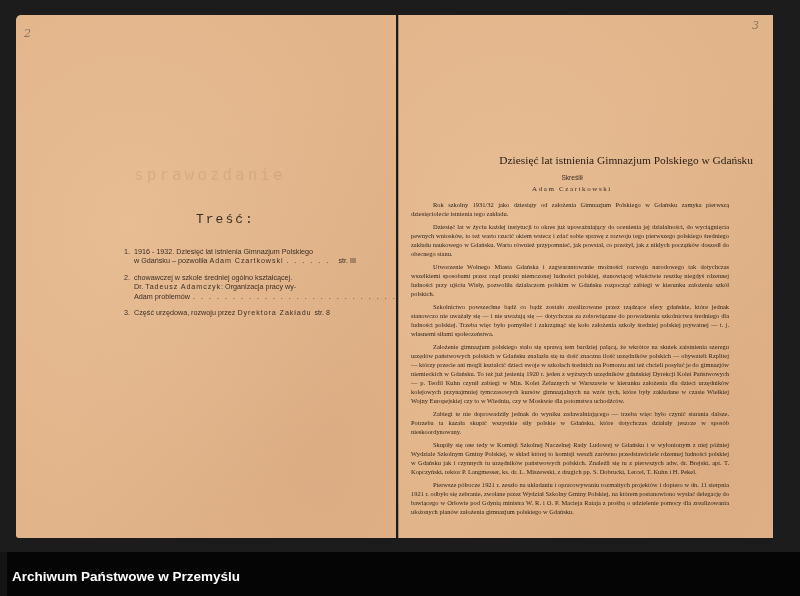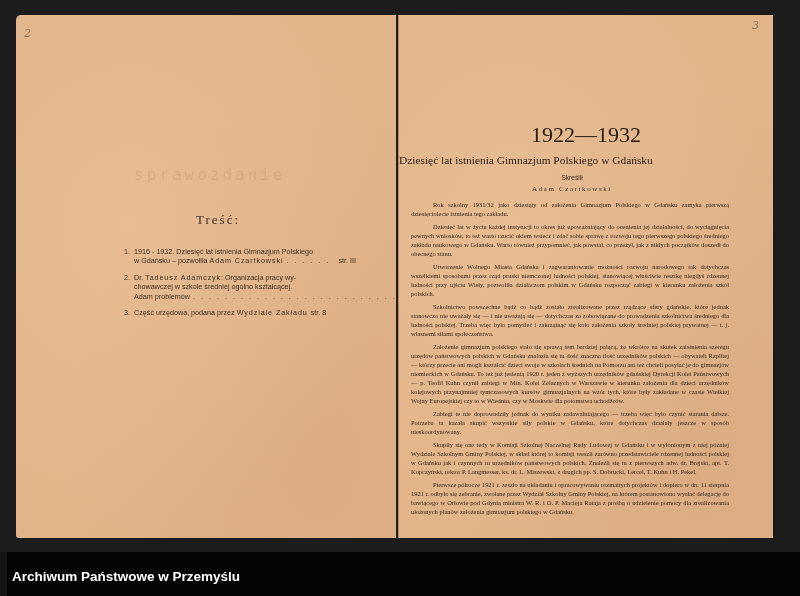--- a/index.html
+++ b/index.html
@@ -18,32 +18,32 @@
     }
     .page-left { left: 16px; top: 15px; width: 380px; height: 523px; border-radius: 5px 0 0 3px; }
     .page-right { left: 398px; top: 15px; width: 375px; height: 523px; border-left: 1px solid #b48a62; }
 
     .folio { position: absolute; font-family: "DejaVu Serif", serif; font-size: 11px; color: #8a7660; font-style: italic; }
     .folio-left { left: 8px; top: 12px; }
     .folio-right { right: 14px; top: 4px; }
 
     .ghost-title { position: absolute; left: 118px; top: 150px; font-size: 16px; letter-spacing: 3px; color: rgba(160,120,90,0.22); font-family: "DejaVu Sans Mono", monospace; }
 
-    .toc-heading { position: absolute; left: 180px; top: 197px; font-family: Liberation Serif, serif; font-size: 13px; letter-spacing: 2px; color: #3a2e24; }
+    .toc-heading { position: absolute; left: 180px; top: 197px; font-family: Liberation Mono, monospace; font-size: 13px; letter-spacing: 2px; color: #3a2e24; }
     .toc { position: absolute; left: 108px; top: 232px; width: 232px; font-family: "Liberation Sans", sans-serif; font-size: 7.2px; line-height: 9.4px; color: #3a2e24; }
     .toc-item { display: flex; margin-bottom: 7px; }
     .toc-num { width: 10px; flex: none; }
     .toc-body { flex: 1; }
     .toc-line { display: flex; white-space: nowrap; }
     .toc-line .spaced { letter-spacing: 0.9px; }
     .toc-line .dots { flex: 1; overflow: hidden; letter-spacing: 2px; padding-left: 3px; }
     .toc-line .pg { flex: none; padding-left: 3px; }
 
     .article-year { position: absolute; left: 0; width: 100%; top: 107px; text-align: center; font-size: 22px; color: #2a2018; }
-    .article-title { position: absolute; left: 0; width: 100%; top: 139px; text-align: left; font-size: 11.4px; color: #2a2018; padding-right: 40px; }
+    .article-title { position: absolute; left: 0; width: 100%; top: 139px; text-align: right; font-size: 11.4px; color: #2a2018; padding-right: 20px; }
     .article-by { position: absolute; left: 0; width: 100%; top: 159px; text-align: center; font-family: "Liberation Sans", sans-serif; font-size: 6.6px; color: #3a2e24; padding-right: 28px; }
     .article-author { position: absolute; left: 0; width: 100%; top: 170px; text-align: center; font-size: 7px; letter-spacing: 1.6px; color: #3a2e24; padding-right: 28px; }
 
     .article-body { position: absolute; left: 12px; top: 186px; width: 318px; font-size: 6.45px; line-height: 8.9px; color: #2e241a; text-align: justify; }
     .article-body p { text-indent: 22px; margin-bottom: 4.4px; }
 
     .footer { position: absolute; left: 7px; top: 552px; width: 800px; height: 44px; background: #050505; }
     .footer-label { position: absolute; left: 5px; top: 17px; font-family: "Liberation Sans", sans-serif; font-weight: bold; font-size: 13.5px; color: #ffffff; }
   </style>
 </head>
@@ -69,49 +69,48 @@
             <span class="dots">. . . . . .</span>
             <span class="pg">str. III</span>
           </div>
         </div>
       </div>
 
       <div class="toc-item">
         <span class="toc-num">2.</span>
         <div class="toc-body">
           <div class="toc-line">
+              <span>chowawczej w szkole średniej ogólno kształcącej.</span>
+            </div>
+          <div class="toc-line">
             <span>Dr.</span>&nbsp;<span class="spaced">Tadeusz Adamczyk</span><span>: Organizacja pracy wy-</span>
           </div>
-          <div class="toc-line">
-              <span>chowawczej w szkole średniej ogólno kształcącej.</span>
-            </div>
           <div class="toc-line">
             <span>Adam problemów</span>
             <span class="dots">. . . . . . . . . . . . . . . . . . . . . . . . . . . . . . . . .</span>
             <span class="pg">str. 1</span>
           </div>
         </div>
       </div>
 
       <div class="toc-item">
         <span class="toc-num">3.</span>
         <div class="toc-body">
           <div class="toc-line">
-            <span>Część urzędowa, podana przez</span>&nbsp;<span class="spaced">Wydziale Zakładu</span>
+            <span>Część urzędowa, rozwoju przez</span>&nbsp;<span class="spaced">Dyrektora Zakładu</span>
             <span class="pg">str. 8</span>
           </div>
         </div>
       </div>
     </div>
   </div>
 
   <div class="page page-right">
     <span class="folio folio-right">3</span>
 
-    <div class="article-year">1922—1932</div>
     <div class="article-title">Dziesięć lat istnienia Gimnazjum Polskiego w Gdańsku</div>
     <div class="article-by">Skreślił</div>
     <div class="article-author">Adam Czartkowski</div>
 
     <div class="article-body">
       <p>Rok szkolny 1931/32 jako dziesiąty od założenia Gimnazjum Polskiego w Gdańsku zamyka pierwszą dziesięciolecie istnienia tego zakładu.</p>
       <p>Dziesięć lat w życiu każdej instytucji to okres już upoważniający do ocenienia jej działalności, do wyciągnięcia pewnych wniosków, to też warto rzucić okiem wstecz i zdać sobie sprawę z rozwoju tego pierwszego polskiego średniego zakładu naukowego w Gdańsku. Warto również przypomnieć, jak powstał, co przeżył, jak z nikłych początków doszedł do obecnego stanu.</p>
       <p>Utworzenie Wolnego Miasta Gdańska i zagwarantowanie możności rozwoju narodowego tak dotychczas wszelkiemi sposobami przez rząd pruski niemczonej ludności polskiej, stanowiącej właściwie resztkę niegdyś rdzennej ludności przy ujściu Wisły, pozwoliła działaczom polskim w Gdańsku rozpocząć zabiegi w kierunku założenia szkół polskich.</p>
       <p>Szkolnictwo powszechne bądź co bądź zostało zrealizowane przez rządzące sfery gdańskie, które jednak stanowczo nie uważały się — i nie uważają się — dotychczas za zobowiązane do prowadzenia szkolnictwa średniego dla ludności polskiej. Trzeba więc było pomyśleć i zakrzątnąć się koło założenia szkoły średniej polskiej prywatnej — t. j. własnemi siłami społeczeństwa.</p>
       <p>Założenie gimnazjum polskiego stało się sprawą tem bardziej palącą, że wkrótce na skutek zaistnienia szeregu urzędów państwowych polskich w Gdańsku znalazła się tu dość znaczna ilość urzędników polskich — obywateli Rzplitej — którzy przecie ani mogli kształcić dzieci swoje w szkołach średnich na Pomorzu ani też chcieli posyłać je do gimnazjów niemieckich w Gdańsku. To też już jesienią 1920 r. jeden z wyższych urzędników gdańskiej Dyrekcji Kolei Państwowych — p. Teofil Kuhn czynił zabiegi w Min. Kolei Żelaznych w Warszawie w kierunku założenia dla dzieci urzędników kolejowych przynajmniej tymczasowych kursów gimnazjalnych na wzór tych, które były zakładane w czasie Wielkiej Wojny Europejskiej czy to w Wiedniu, czy w Moskwie dla potomstwa uchodźców.</p>

